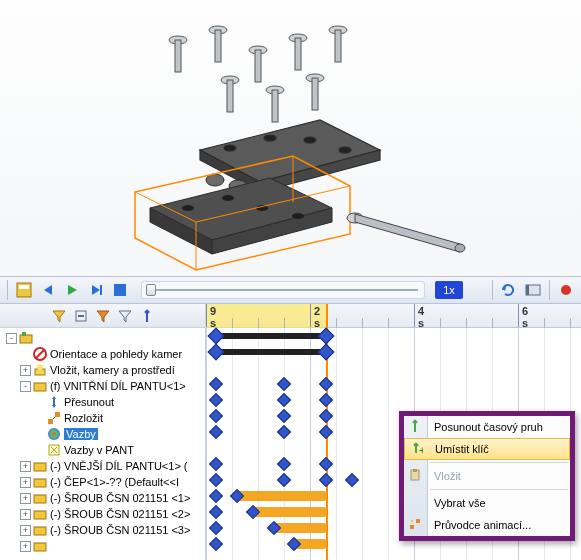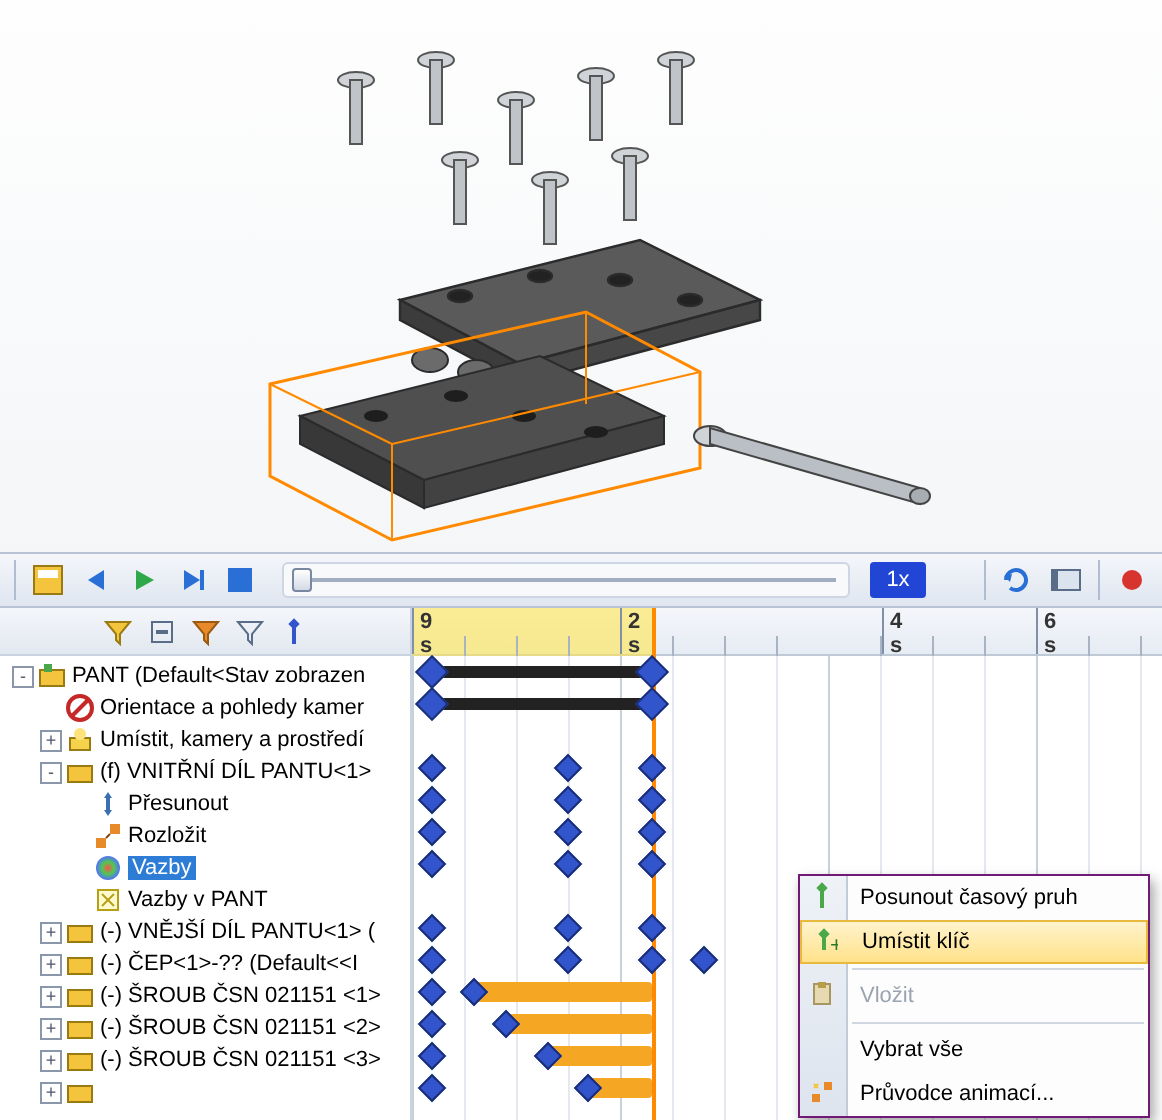--- a/index.html
+++ b/index.html
@@ -36,21 +36,21 @@
 .grid-bg{position:absolute;top:24px;left:0;right:0;bottom:0;}
 .vline{position:absolute;top:0;bottom:0;width:1px;background:#e4e8ef;}
 .vline.major{background:#c8d0dc;}
 .vline.play{background:#ff8a00;width:2px;}
 .trow{position:absolute;left:0;right:0;height:16px;}
 .tbar{position:absolute;height:6px;top:5px;border-radius:2px;}
 .tbar.black{background:#222;}
 .tbar.orange{background:#f5a623;height:10px;top:3px;}
 .key{position:absolute;width:10px;height:10px;top:3px;transform:translateX(-50%) rotate(45deg);background:#3355cc;border:1px solid #1a2f7a;}
 .key.big{width:12px;height:12px;top:2px;}
-.ctx{position:absolute;right:6px;top:133px;width:176px;background:#fdfdfd;border:1px solid #701a75;box-shadow:2px 3px 6px rgba(0,0,0,0.35);z-index:10;}
+.ctx{position:absolute;right:6px;top:107px;width:176px;background:#fdfdfd;border:5px solid #701a75;box-shadow:2px 3px 6px rgba(0,0,0,0.35);z-index:10;}
 .ctx .stripe{position:absolute;left:0;top:0;bottom:0;width:24px;background:linear-gradient(#eef2f7,#dde4ee);border-right:1px solid #c2ccd8;}
 .ctx-item{position:relative;height:22px;display:flex;align-items:center;padding-left:30px;}
 .ctx-item .ci{position:absolute;left:4px;top:3px;width:16px;height:16px;}
 .ctx-item.hl{background:linear-gradient(#fff3cc,#ffe28a);border:1px solid #e9b93e;height:22px;margin:0;}
 .ctx-item.dis{color:#9aa3b0;}
 .ctx-sep{height:1px;background:#d0d7e0;margin:2px 2px 2px 26px;}
 </style>
 </head>
 <body>
 
@@ -221,39 +221,38 @@
         </div>
     </div>
     <div class="tree" id="tree">
         <div class="row">
           <span class="ind" style="width: 6px;"></span>
           <span class="exp">-</span>
           <span class="ico"><svg width="14" height="14">
               <rect x="1" y="4" width="12" height="8" fill="#f4c43c" stroke="#9a7a12"></rect>
               <rect x="3" y="1" width="4" height="4" fill="#4aa84a"></rect>
             </svg></span>
-          <span class="lbl">PANT  (Default&lt;Stav zobrazen</span>
         </div>
         <div class="row">
           <span class="ind" style="width: 20px;"></span>
           <span class="noexp"></span>
           <span class="ico"><svg width="14" height="14">
               <circle cx="7" cy="7" r="6" fill="none" stroke="#c62828" stroke-width="2"></circle>
               <line x1="3" y1="11" x2="11" y2="3" stroke="#c62828" stroke-width="2"></line>
             </svg></span>
           <span class="lbl">Orientace a pohledy kamer</span>
         </div>
         <div class="row">
           <span class="ind" style="width: 20px;"></span>
           <span class="exp">+</span>
           <span class="ico"><svg width="14" height="14">
               <rect x="2" y="6" width="10" height="6" fill="#f6d24a" stroke="#9a7a12"></rect>
               <circle cx="7" cy="4" r="3" fill="#ffe27a"></circle>
             </svg></span>
-          <span class="lbl">Umístit, kamery a prostředí</span>
+          <span class="lbl">Vložit, kamery a prostředí</span>
         </div>
         <div class="row">
           <span class="ind" style="width: 20px;"></span>
           <span class="exp">-</span>
           <span class="ico"><svg width="14" height="14">
               <rect x="1" y="4" width="12" height="8" fill="#f4c43c" stroke="#9a7a12"></rect>
             </svg></span>
           <span class="lbl">(f) VNITŘNÍ DÍL PANTU&lt;1&gt;</span>
         </div>
         <div class="row">
@@ -356,21 +355,21 @@
         </div>
         <div class="minor" style="left: 26px;"></div>
         <div class="minor" style="left: 52px;"></div>
         <div class="minor" style="left: 78px;"></div>
         <div class="major" style="left: 104px;">
           <span>2 s</span>
         </div>
         <div class="minor" style="left: 130px;"></div>
         <div class="minor" style="left: 156px;"></div>
         <div class="minor" style="left: 182px;"></div>
-        <div class="major" style="left: 208px; margin-left: 27px;">
+        <div class="major" style="left: 208px;">
           <span>4 s</span>
         </div>
         <div class="minor" style="left: 234px;"></div>
         <div class="minor" style="left: 260px;"></div>
         <div class="minor" style="left: 286px;"></div>
         <div class="major" style="left: 312px;">
           <span>6 s</span>
         </div>
         <div class="minor" style="left: 338px;"></div>
         <div class="minor" style="left: 364px;"></div>

